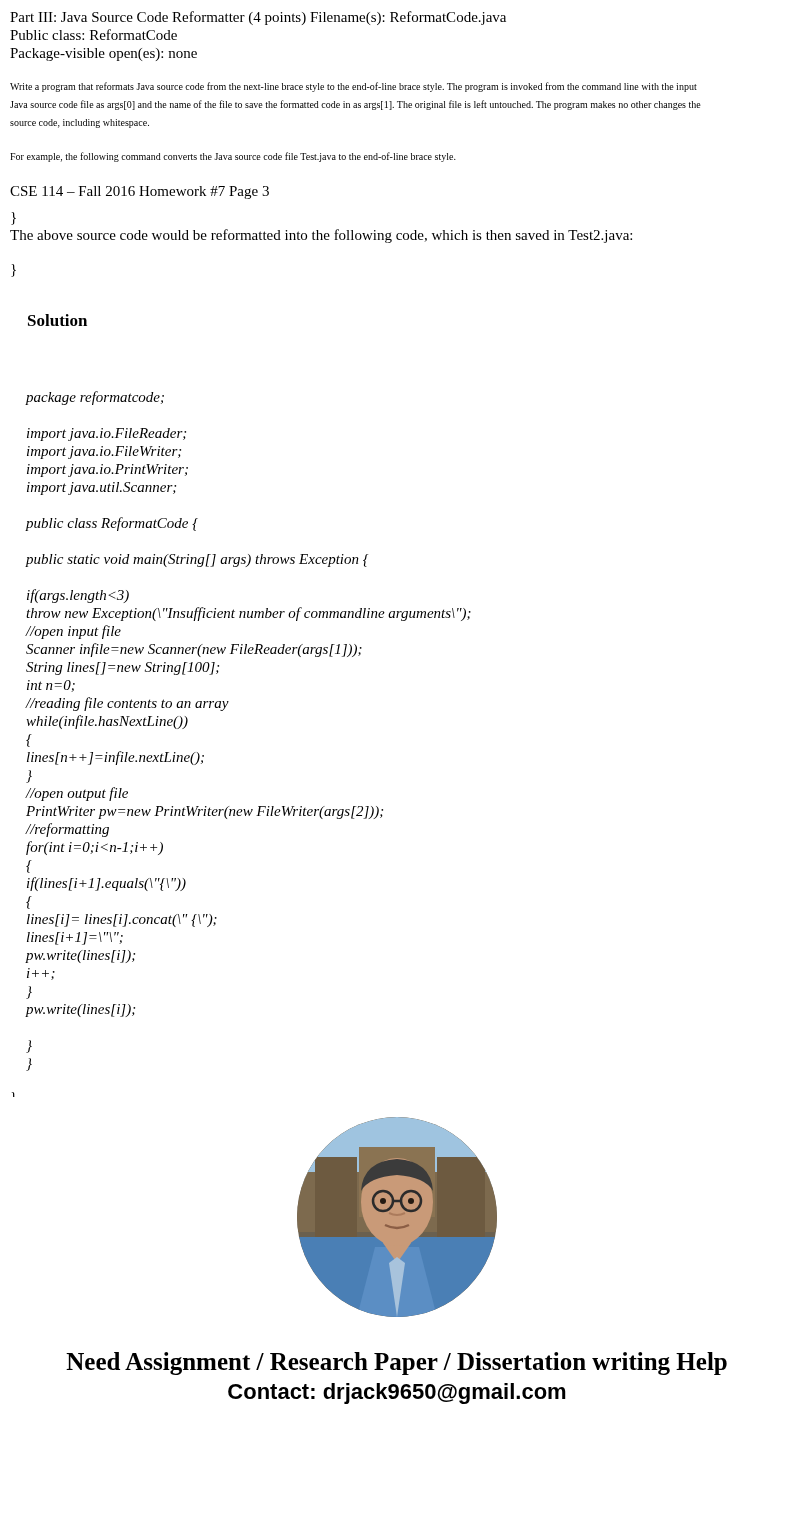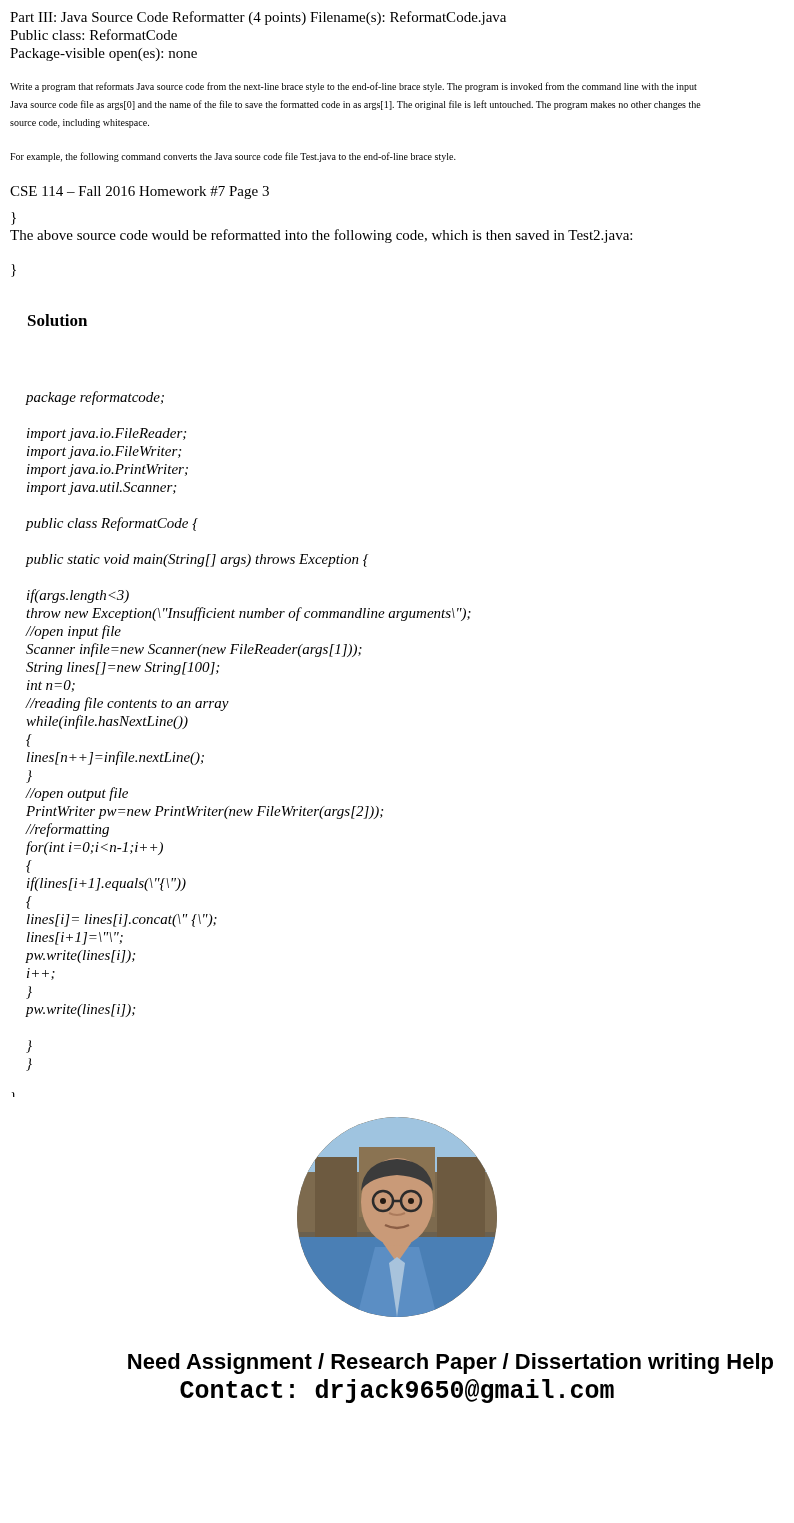--- a/index.html
+++ b/index.html
@@ -66,32 +66,31 @@
     border-radius: 50%;
     margin: 0 auto;
     overflow: hidden;
     position: relative;
     background: #6a604f;
   }
   .avatar svg {
     display: block;
   }
   .promo-text {
+    font-family: Liberation Serif, serif;
+    font-weight: bold;
+    font-size: 25px;
+    line-height: 30px;
+    color: #000000;
+    padding: 30px 20px 0 20px;
+  }
+  .promo-contact {
     font-family: Liberation Sans, sans-serif;
     font-weight: bold;
     font-size: 22px;
-    line-height: 30px;
-    color: #000000;
-    padding: 30px 20px 0 20px;
-    text-align: right;
-  }
-  .promo-contact {
-    font-family: Liberation Mono, monospace;
-    font-weight: bold;
-    font-size: 25px;
     line-height: 30px;
     color: #000000;
     padding: 0 20px;
   }
 </style>
 </head>
 <body>
 
 <div class="page">
 

